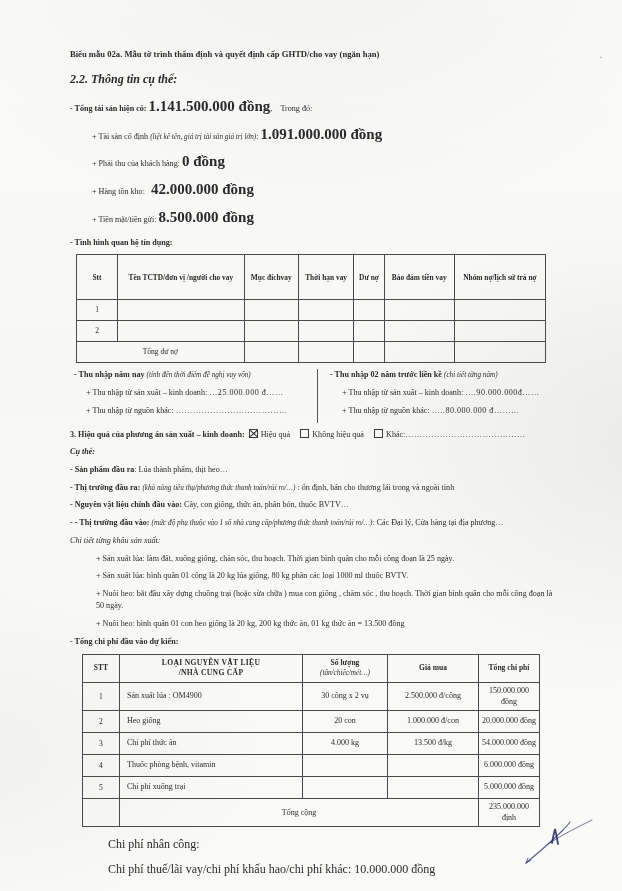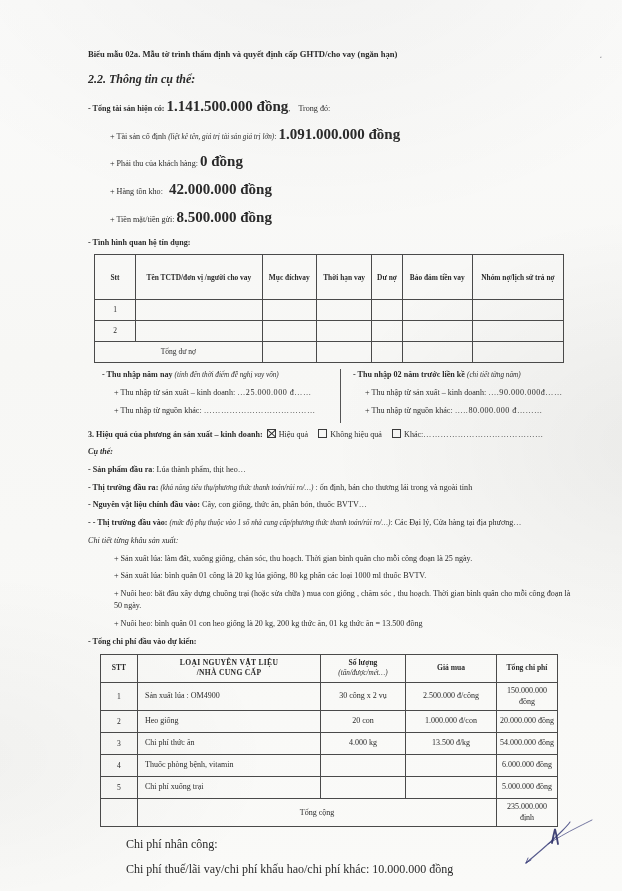--- a/index.html
+++ b/index.html
@@ -20,21 +20,21 @@
   .scan-shade{
     position:absolute;inset:0;
     background:
       radial-gradient(ellipse 120% 60% at 50% -10%, rgba(0,0,0,.045), rgba(0,0,0,0) 60%),
       radial-gradient(ellipse 80% 40% at 105% 50%, rgba(0,0,0,.05), rgba(0,0,0,0) 65%),
       radial-gradient(ellipse 70% 30% at -5% 85%, rgba(0,0,0,.035), rgba(0,0,0,0) 70%);
     pointer-events:none;
   }
   .content{
     position:absolute;
-    left:88px; top:48px;
+    left:70px; top:48px;
     width:492px;
     font-size:8.1px;
     line-height:1.45;
   }
   .b{font-weight:bold;}
   .i{font-style:italic;}
   .bignum{font-size:15px;font-weight:bold;}
 
   .title{
     font-weight:bold;font-size:8.6px;
@@ -61,21 +61,21 @@
   }
   .tbl-credit{margin:4px 0 6px 6px;width:470px;}
   .tbl-credit th{font-weight:bold;font-size:7.4px;line-height:1.25;height:40px;}
   .tbl-credit td.cell{height:16px;}
   .tbl-credit td.stt{width:34px;}
   .tbl-credit td.total{text-align:center;font-weight:normal;}
 
   
   .income{
     display:flex;
-    margin:4px 0 6px 14px;
+    margin:4px 0 6px 4px;
   }
   .income .col{width:50%;box-sizing:border-box;}
   .income .col.left{padding-right:10px;border-right:0.9px solid #555;}
   .income .col.right{padding-left:12px;}
   .dots{letter-spacing:.5px;}
 
   .chk{
     display:inline-block;
     width:7px;height:7px;
     border:0.9px solid #3a3a3a;
@@ -273,21 +273,21 @@
     <table class="tbl tbl-cost">
       <thead>
         <tr>
           <th>STT</th>
           <th class="wide">
             <div>LOẠI NGUYÊN VẬT LIỆU</div>
             <div>/NHÀ CUNG CẤP</div>
           </th>
           <th>
             <div>Số lượng</div>
-            <div class="tiny-it" style="font-weight:normal">(tấn/được/mét…)</div>
+            <div class="tiny-it" style="font-weight:normal">(tấn/chiếc/mét…)</div>
           </th>
           <th>Giá mua</th>
           <th>Tổng chi phí</th>
         </tr>
       </thead>
       <tbody>
         <tr>
           <td class="idx">1</td>
           <td class="name">Sản xuất lúa : OM4900</td>
           <td class="qty">30 công x 2 vụ</td>

